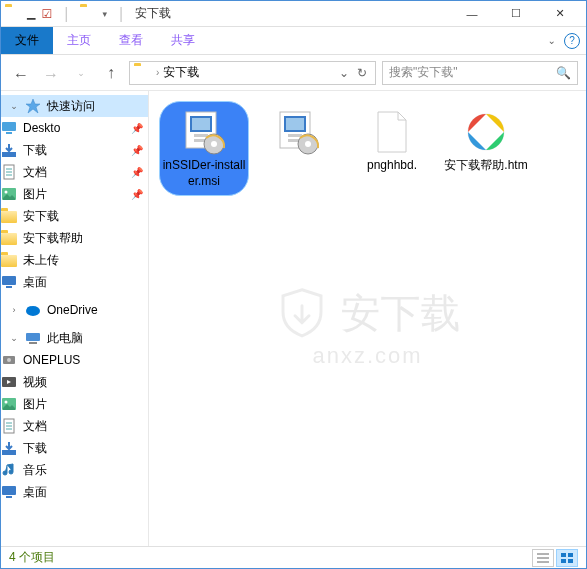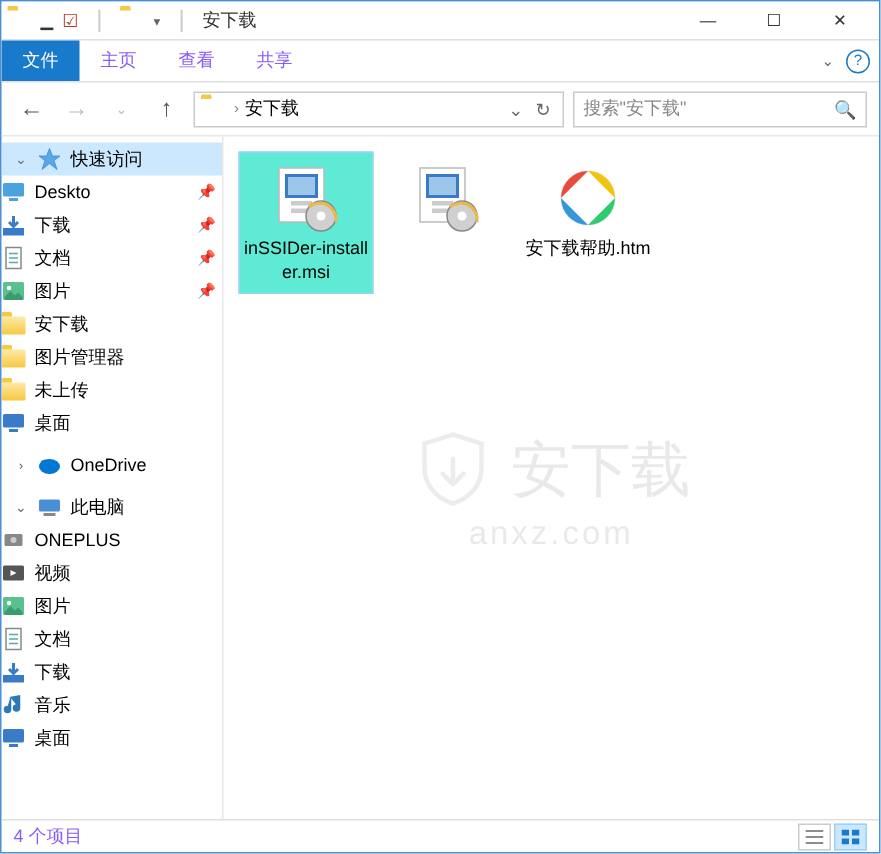--- a/index.html
+++ b/index.html
@@ -8,21 +8,21 @@
 .titlebar { height: 26px; background: #fff; display: flex; align-items: center; padding: 0 4px; border-bottom: 1px solid #e0e0e0; }
 .titlebar .qat { display: flex; gap: 6px; align-items: center; }
 .titlebar .qat-icon { width: 16px; height: 16px; display: inline-block; }
 .titlebar .sep { color: #ccc; margin: 0 6px; }
 .titlebar .title { font-size: 12px; color: #333; }
 .titlebar .winbtns { margin-left: auto; display: flex; }
 .titlebar .winbtn { width: 44px; height: 26px; display: flex; align-items: center; justify-content: center; font-size: 11px; color: #333; }
 
 .ribbon { height: 28px; display: flex; align-items: stretch; border-bottom: 1px solid #e0e0e0; font-size: 12px; }
 .ribbon .tab { padding: 0 14px; display: flex; align-items: center; color: #8b5cf6; }
-.ribbon .tab.active { background: #1979ca; color: #ffffff; font-family: Liberation Mono, monospace; }
+.ribbon .tab.active { background: #1979ca; color: #000000; font-family: Liberation Mono, monospace; }
 .ribbon .help { margin-left: auto; display: flex; align-items: center; gap: 8px; padding-right: 6px; color: #1979ca; }
 
 .navbar { height: 36px; display: flex; align-items: center; padding: 4px 8px; gap: 6px; border-bottom: 1px solid #e8e8e8; }
 .navbtn { width: 24px; height: 24px; display: flex; align-items: center; justify-content: center; color: #555; border-radius: 2px; }
 .navbtn.disabled { color: #bbb; }
 .addrbar { flex: 1; height: 24px; border: 1px solid #ccc; display: flex; align-items: center; padding: 0 4px; font-size: 12px; background: #fff; }
 .addrbar .folder-ico { width: 16px; height: 16px; margin-right: 4px; }
 .addrbar .crumb { padding: 0 2px; }
 .addrbar .chev { color: #888; padding: 0 2px; font-size: 10px; }
 .addrbar .spacer { flex: 1; }
@@ -40,30 +40,30 @@
 .side-item.group { padding-left: 8px; margin-top: 6px; }
 .side-item.group:first-child { margin-top: 0; }
 .side-item.selected { background: #cce8ff; }
 .side-item .expand { width: 10px; font-size: 9px; color: #666; text-align: center; }
 .side-item .ico { width: 16px; height: 16px; display: inline-flex; align-items: center; justify-content: center; }
 .pin { color: #888; font-size: 10px; margin-left: auto; margin-right: 4px; }
 
 .content { flex: 1; position: relative; padding: 10px; }
 .items { display: flex; flex-wrap: wrap; gap: 4px; align-content: flex-start; }
 .file-item { width: 90px; display: flex; flex-direction: column; align-items: center; padding: 6px 2px; border: 1px solid transparent; }
-.file-item.selected { background: #5eead4; border-color: #99d1ff; }
+.file-item.selected { background: #3b82f6; border-color: #99d1ff; border-radius: 21px; }
 .file-item .thumb { width: 48px; height: 48px; display: flex; align-items: center; justify-content: center; }
 .file-item .label { font-size: 12px; text-align: center; line-height: 1.3; margin-top: 2px; word-break: break-all; }
 
 .watermark { position: absolute; left: 50%; top: 50%; transform: translate(-50%, -40%); display: flex; flex-direction: column; align-items: center; opacity: 0.18; pointer-events: none; }
 .watermark .wm-row { display: flex; align-items: center; gap: 12px; }
 .watermark .wm-text { font-size: 40px; color: #888; font-weight: 400; }
 .watermark .wm-sub { font-size: 22px; color: #888; letter-spacing: 2px; margin-top: 2px; }
 
-.statusbar { height: 22px; border-top: 1px solid #e0e0e0; display: flex; align-items: center; padding: 0 8px; font-size: 12px; color: #8b5cf6; }
+.statusbar { height: 22px; border-top: 1px solid #e0e0e0; display: flex; align-items: center; padding: 0 8px; font-size: 12px; color: #4d7c0f; }
 .statusbar .viewbtns { margin-left: auto; display: flex; gap: 2px; }
 .statusbar .vb { width: 22px; height: 18px; border: 1px solid #ccc; display: flex; align-items: center; justify-content: center; font-size: 10px; color: #666; }
 .statusbar .vb.active { background: #cce8ff; border-color: #99d1ff; }
 
 
 .ico-folder { background: linear-gradient(#ffe9a6, #f7c843); border-radius: 1px; width: 16px; height: 12px; position: relative; top: 1px; }
 .ico-folder::before { content: ""; position: absolute; top: -3px; left: 0; width: 7px; height: 3px; background: #f7c843; border-radius: 1px 1px 0 0; }
 </style>
 </head>
 <body>
@@ -173,21 +173,21 @@
       <div class="side-item">
         <span class="ico">
           <span class="ico-folder"></span>
         </span>
         <span>安下载</span>
       </div>
       <div class="side-item">
         <span class="ico">
           <span class="ico-folder"></span>
         </span>
-        <span>图片管理器</span>
+        <span>安下载帮助</span>
       </div>
       <div class="side-item">
         <span class="ico">
           <span class="ico-folder"></span>
         </span>
         <span>未上传</span>
       </div>
       <div class="side-item">
         <span class="ico">
           <svg width="16" height="16">
@@ -310,20 +310,29 @@
               <rect x="14" y="31" width="14" height="3" fill="#ccc"></rect>
               <circle cx="34" cy="36" r="10" fill="#d0d0d0" stroke="#888"></circle>
               <circle cx="34" cy="36" r="3" fill="#fff"></circle>
               <path d="M26 30 a11 11 0 0 1 18 10" fill="none" stroke="#e8b84a" stroke-width="2"></path>
             </svg>
           </div>
         </div>
         <div class="file-item">
           <div class="thumb">
             <svg width="48" height="48" viewBox="0 0 48 48">
+              <path d="M10 4 h20 l8 8 v32 h-28 z" fill="#fff" stroke="#ccc"></path>
+              <path d="M30 4 v8 h8" fill="none" stroke="#ccc"></path>
+            </svg>
+          </div>
+          <div class="label">pnghhbd.</div>
+        </div>
+        <div class="file-item">
+          <div class="thumb">
+            <svg width="48" height="48" viewBox="0 0 48 48">
               <defs>
                 <radialGradient id="g1">
                   <stop offset="0" stop-color="#ff6b6b"></stop>
                   <stop offset="1" stop-color="#c0392b"></stop>
                 </radialGradient>
               </defs>
               <circle cx="24" cy="24" r="18" fill="#fff" stroke="#eee"></circle>
               <path d="M24 6 A18 18 0 0 1 42 24" fill="#f1c40f"></path>
               <path d="M42 24 A18 18 0 0 1 24 42" fill="#2ecc71"></path>
               <path d="M24 42 A18 18 0 0 1 6 24" fill="#3498db"></path>

